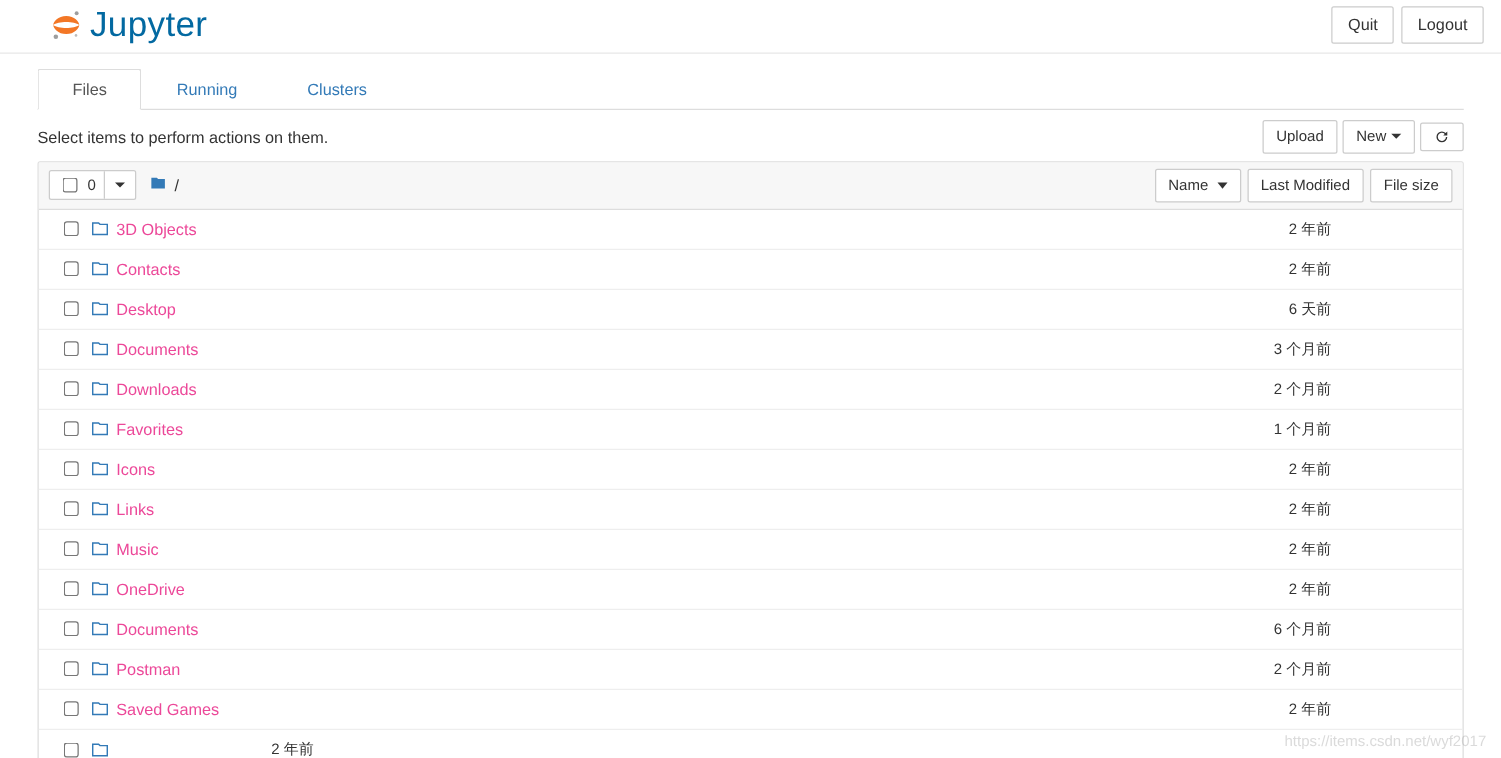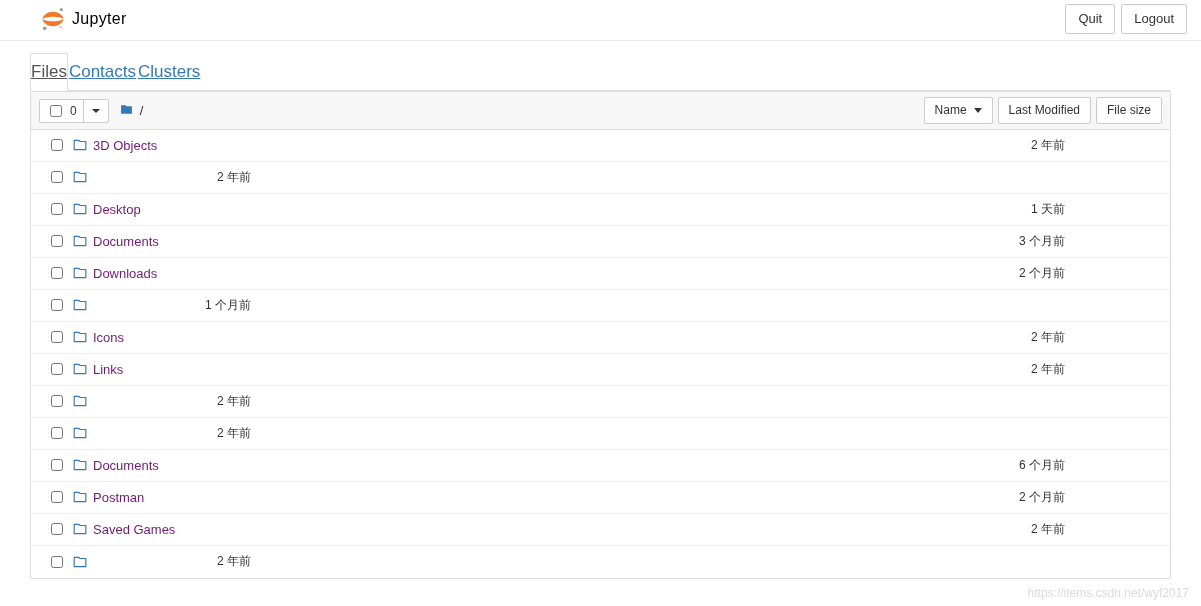--- a/index.html
+++ b/index.html
@@ -17,22 +17,22 @@
     justify-content: space-between;
     padding: 4px 14px 6px 40px;
     border-bottom: 1px solid #e7e7e7;
   }
   .logo {
     display: flex;
     align-items: center;
     gap: 6px;
   }
   .logo-text {
-    font-size: 16px;
-    color: #000000;
+    font-size: 28px;
+    color: #0369a1;
     letter-spacing: 0.3px;
   }
   .header-buttons { display: flex; gap: 6px; }
   .btn {
     background: #fff;
     border: 1px solid #ccc;
     border-radius: 2px;
     padding: 5px 12px;
     font-size: 13px;
     color: #333;
@@ -44,29 +44,28 @@
   }
   .main {
     padding: 0 30px;
   }
   .tabs {
     display: flex;
     border-bottom: 1px solid #ddd;
     margin-top: 12px;
   }
   .tab {
-    padding: 8px 0;
-    font-size: 17px;
+    padding: 8px 27px;
+    font-size: 13px;
     color: #337ab7;
     cursor: pointer;
     border: 1px solid transparent;
     border-bottom: none;
     margin-bottom: -1px;
     border-radius: 2px 2px 0 0;
-    text-decoration: underline;
   }
   .tab.active {
     color: #555;
     border-color: #ddd;
     border-bottom: 1px solid #fff;
     background: #fff;
   }
   .actions-row {
     display: flex;
     align-items: center;
@@ -125,21 +124,21 @@
     display: flex;
     align-items: center;
     padding: 6px 8px;
     border-bottom: 1px solid #eee;
     min-height: 32px;
   }
   .row:last-child { border-bottom:none; }
   .row-cb { width: 34px; display:flex; justify-content:center; }
   .row-icon { width: 20px; display:flex; align-items:center; }
   .row-icon svg { fill:#337ab7; width:14px; height:14px; }
-  .row-name { flex:1; color:#701a75; cursor:pointer; font-size:13px; }
+  .row-name { flex:1; color:#ec4899; cursor:pointer; font-size:13px; }
   .row-modified { width: 170px; text-align:right; color:#333; font-size:12px; padding-right:12px; }
   .row-size { width: 85px; text-align:right; color:#333; font-size:12px; }
   .arrow-down-sm {
     display:inline-block; width:0;height:0;
     border-left:4px solid transparent; border-right:4px solid transparent;
     border-top:5px solid #333; margin-left:3px; vertical-align:middle;
   }
   .watermark {
     position: fixed;
     right: 12px;
@@ -166,24 +165,39 @@
   </div>
   <div class="header-buttons">
     <button class="btn">Quit</button>
     <button class="btn">Logout</button>
   </div>
 </div>
 
 <div class="main">
   <div class="tabs" id="tabs">
       <div class="tab active">Files</div>
-      <div class="tab">Contacts</div>
+      <div class="tab">Running</div>
       <div class="tab">Clusters</div>
     </div>
 
+  <div class="actions-row">
+    <span class="select-text">Select items to perform actions on them.</span>
+    <div class="right-actions">
+      <button class="btn btn-sm">Upload</button>
+      <button class="btn btn-sm">
+        <span>New</span>
+        <span class="caret-down"></span>
+      </button>
+      <button class="btn btn-sm refresh-icon" title="Refresh">
+        <svg viewBox="0 0 24 24">
+            <path d="M17.65 6.35A7.95 7.95 0 0012 4a8 8 0 108 8h-2a6 6 0 11-1.76-4.24L14 10h6V4l-2.35 2.35z"></path>
+          </svg>
+      </button>
+    </div>
+  </div>
 
   <div class="list-container">
     <div class="list-header">
       <div class="select-group">
         <div class="cb-wrap">
           <input type="checkbox" class="cb" style="">
           <span class="count">0</span>
         </div>
         <div class="caret-wrap">
           <span class="caret-down"></span>
@@ -222,34 +236,35 @@
         </div>
         <div class="row">
           <div class="row-cb">
             <input type="checkbox" class="cb" style="">
           </div>
           <div class="row-icon">
             <svg viewBox="0 0 24 24">
               <path d="M10 4H2v16h20V6H12l-2-2z" fill="none" stroke="#337ab7" stroke-width="2"></path>
             </svg>
           </div>
+          <a class="row-name">Contacts</a>
           <div class="row-modified">2 年前</div>
           <div class="row-size"></div>
         </div>
         <div class="row">
           <div class="row-cb">
             <input type="checkbox" class="cb" style="">
           </div>
           <div class="row-icon">
             <svg viewBox="0 0 24 24">
               <path d="M10 4H2v16h20V6H12l-2-2z" fill="none" stroke="#337ab7" stroke-width="2"></path>
             </svg>
           </div>
           <a class="row-name">Desktop</a>
-          <div class="row-modified">1 天前</div>
+          <div class="row-modified">6 天前</div>
           <div class="row-size"></div>
         </div>
         <div class="row">
           <div class="row-cb">
             <input type="checkbox" class="cb" style="">
           </div>
           <div class="row-icon">
             <svg viewBox="0 0 24 24">
               <path d="M10 4H2v16h20V6H12l-2-2z" fill="none" stroke="#337ab7" stroke-width="2"></path>
             </svg>
@@ -273,20 +288,21 @@
         </div>
         <div class="row">
           <div class="row-cb">
             <input type="checkbox" class="cb" style="">
           </div>
           <div class="row-icon">
             <svg viewBox="0 0 24 24">
               <path d="M10 4H2v16h20V6H12l-2-2z" fill="none" stroke="#337ab7" stroke-width="2"></path>
             </svg>
           </div>
+          <a class="row-name">Favorites</a>
           <div class="row-modified">1 个月前</div>
           <div class="row-size"></div>
         </div>
         <div class="row">
           <div class="row-cb">
             <input type="checkbox" class="cb" style="">
           </div>
           <div class="row-icon">
             <svg viewBox="0 0 24 24">
               <path d="M10 4H2v16h20V6H12l-2-2z" fill="none" stroke="#337ab7" stroke-width="2"></path>
@@ -311,32 +327,34 @@
         </div>
         <div class="row">
           <div class="row-cb">
             <input type="checkbox" class="cb" style="">
           </div>
           <div class="row-icon">
             <svg viewBox="0 0 24 24">
               <path d="M10 4H2v16h20V6H12l-2-2z" fill="none" stroke="#337ab7" stroke-width="2"></path>
             </svg>
           </div>
-          <div class="row-modified">2 年前</div>
-          <div class="row-size"></div>
-        </div>
-        <div class="row">
-          <div class="row-cb">
-            <input type="checkbox" class="cb" style="">
-          </div>
-          <div class="row-icon">
-            <svg viewBox="0 0 24 24">
-              <path d="M10 4H2v16h20V6H12l-2-2z" fill="none" stroke="#337ab7" stroke-width="2"></path>
-            </svg>
-          </div>
+          <a class="row-name">Music</a>
+          <div class="row-modified">2 年前</div>
+          <div class="row-size"></div>
+        </div>
+        <div class="row">
+          <div class="row-cb">
+            <input type="checkbox" class="cb" style="">
+          </div>
+          <div class="row-icon">
+            <svg viewBox="0 0 24 24">
+              <path d="M10 4H2v16h20V6H12l-2-2z" fill="none" stroke="#337ab7" stroke-width="2"></path>
+            </svg>
+          </div>
+          <a class="row-name">OneDrive</a>
           <div class="row-modified">2 年前</div>
           <div class="row-size"></div>
         </div>
         <div class="row">
           <div class="row-cb">
             <input type="checkbox" class="cb" style="">
           </div>
           <div class="row-icon">
             <svg viewBox="0 0 24 24">
               <path d="M10 4H2v16h20V6H12l-2-2z" fill="none" stroke="#337ab7" stroke-width="2"></path>

